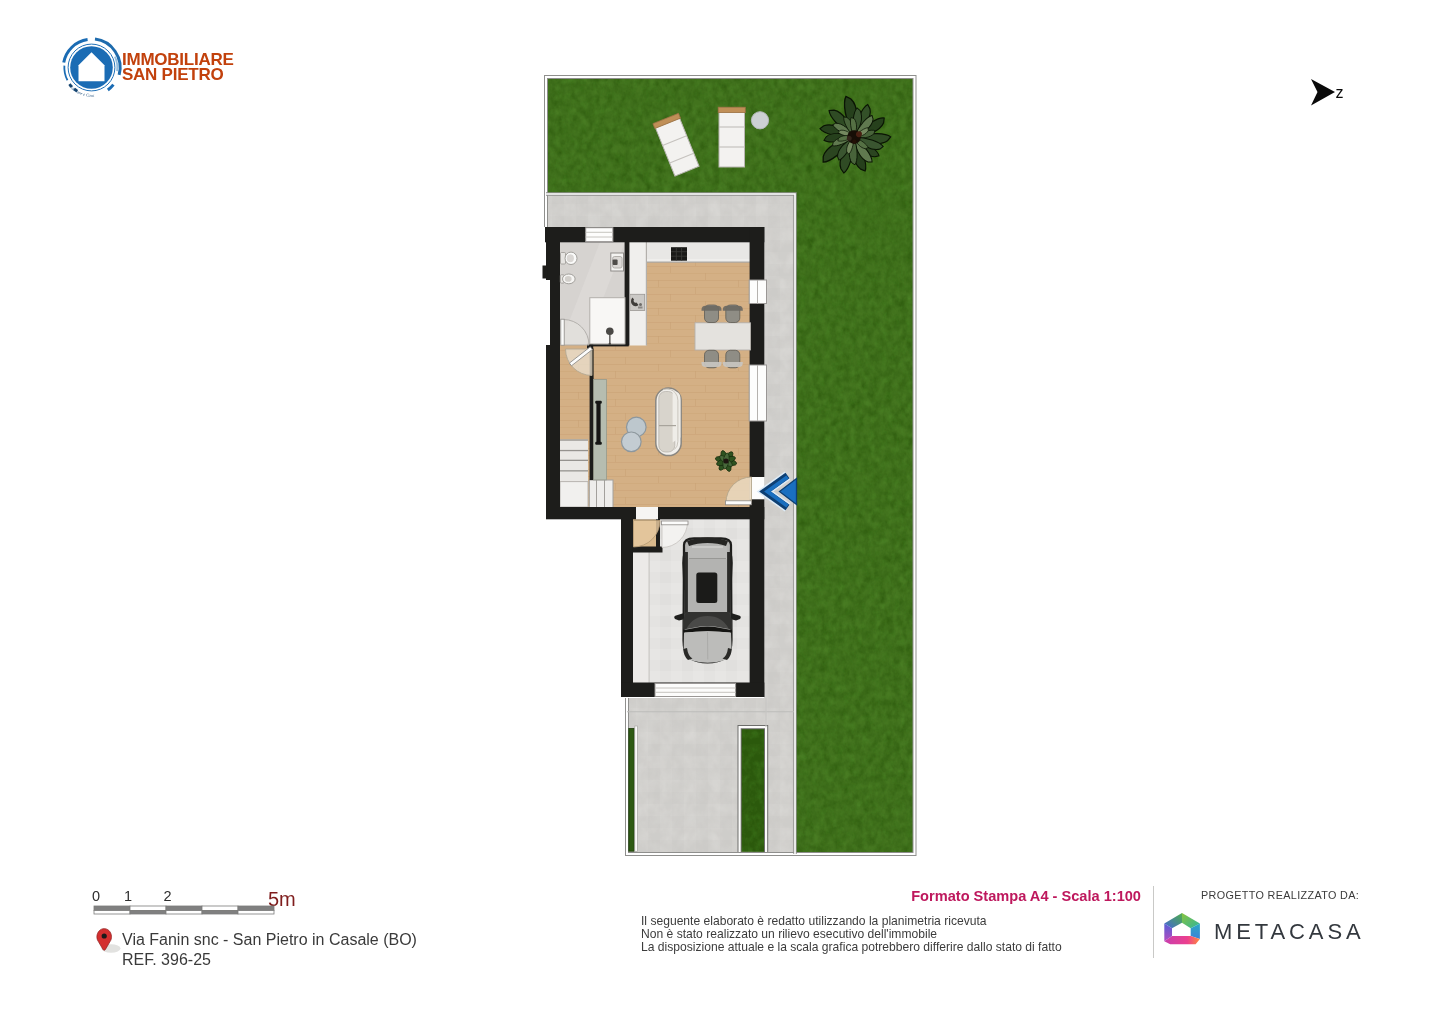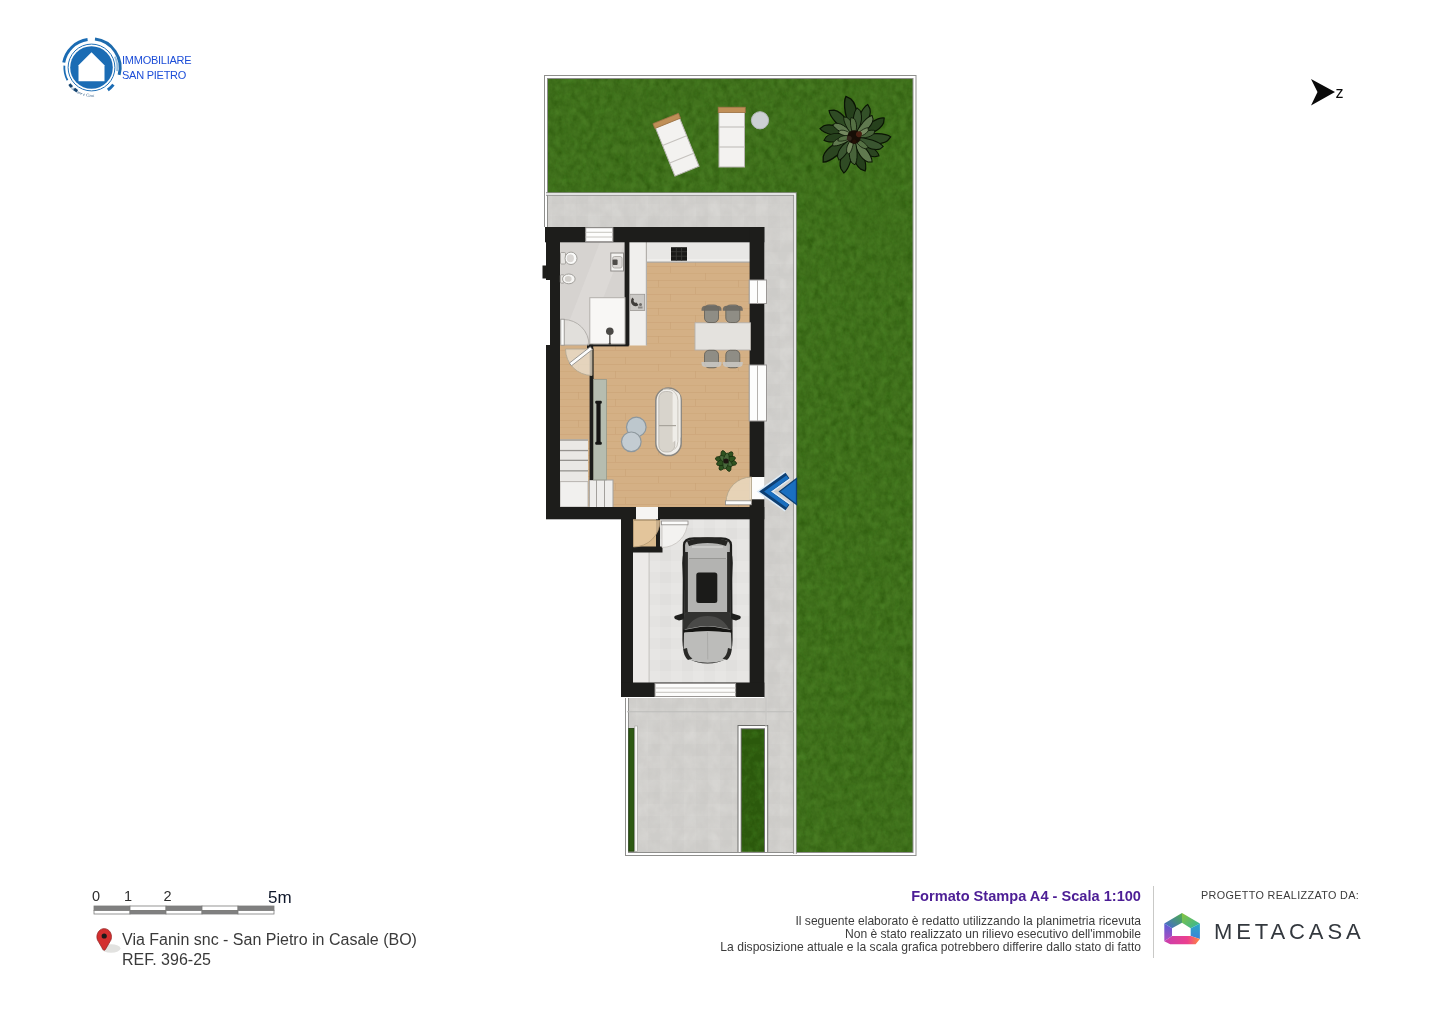--- a/index.html
+++ b/index.html
@@ -402,31 +402,31 @@
  <path d="M34.99,6.11 A28.6,28.6 0 0 1 59.13,41.90" fill="none" stroke="#1e6bad" stroke-width="3.0"></path>
  <path d="M54.88,23.60 A25.8,25.8 0 0 1 57.05,38.09" fill="none" stroke="#93bedf" stroke-width="1.8"></path>
  <path d="M53.41,51.62 A27.8,27.8 0 0 1 47.84,56.99" fill="none" stroke="#1b6cb4" stroke-width="3.0"></path>
  <path d="M17.28,58.16 A27.6,27.6 0 0 1 14.13,55.95" fill="none" stroke="#14446f" stroke-width="2.8"></path>
  <path d="M11.98,54.02 A27.6,27.6 0 0 1 9.46,51.11" fill="none" stroke="#14446f" stroke-width="2.8"></path>
  <path d="M7.48,47.27 A27.2,27.2 0 0 1 4.37,32.60" fill="none" stroke="#1b6cb4" stroke-width="1.8"></path>
  <path id="scr" d="M7.21,50.88 A29.3,29.3 0 0 0 56.07,50.46" fill="none"></path>
  <text font-size="4.3" font-style="italic" fill="#1a4a78" opacity="0.9" font-family="Liberation Serif,serif"><textPath href="#scr" startOffset="3">L'abitare e Casa</textPath></text>
 </svg>
 
-<div class="abs" style="left:122px;top:53px;font-weight:normal;color:#1d4ed8;font-size:11px;line-height:14.9px;letter-spacing:-0.25px;">IMMOBILIARE<br>SAN PIETRO</div>
+<div class="abs" style="left:122px;top:53px;font-weight:bold;color:#c2410c;font-size:17px;line-height:14.9px;letter-spacing:-0.25px;">IMMOBILIARE<br>SAN PIETRO</div>
 
 <svg class="abs" style="left:1300px;top:70px" width="60" height="44" viewBox="0 0 60 44" xmlns="http://www.w3.org/2000/svg">
  <path d="M11,9 L35,22 L11,35.5 L17.5,22 Z" fill="#0a0a0a"></path>
  <text x="35.5" y="28" font-size="16" fill="#0a0a0a" font-family="Liberation Sans,sans-serif">z</text>
 </svg>
 
 <div class="abs" style="left:92px;top:888px;font-size:14.5px;color:#2d2d2d;">0</div>
 <div class="abs" style="left:124px;top:888px;font-size:14.5px;color:#2d2d2d;">1</div>
 <div class="abs" style="left:163.5px;top:888px;font-size:14.5px;color:#2d2d2d;">2</div>
-<div class="abs" style="left:268px;top:888px;font-size:17px;color:#0f172a;text-align:right;">5m</div>
+<div class="abs" style="left:268px;top:888px;font-size:20px;color:#7f1d1d;text-align:right;">5m</div>
 
 <svg class="abs" style="left:90px;top:904px" width="195" height="14" viewBox="0 0 195 14" xmlns="http://www.w3.org/2000/svg">
  <g stroke="#7c7c7a" stroke-width="0.8">
   <rect x="4" y="2" width="36" height="4.6" fill="#808080"></rect>
   <rect x="40" y="2" width="36" height="4.6" fill="#ffffff"></rect>
   <rect x="76" y="2" width="36" height="4.6" fill="#808080"></rect>
   <rect x="112" y="2" width="36" height="4.6" fill="#ffffff"></rect>
   <rect x="148" y="2" width="36" height="4.6" fill="#808080"></rect>
   <rect x="4" y="6.6" width="36" height="3.4" fill="#ffffff"></rect>
   <rect x="40" y="6.6" width="36" height="3.4" fill="#808080"></rect>
@@ -437,23 +437,23 @@
 </svg>
 
 <svg class="abs" style="left:88px;top:928px" width="36" height="30" viewBox="0 0 36 30" xmlns="http://www.w3.org/2000/svg">
  <ellipse cx="23" cy="20.5" rx="9.5" ry="4.2" fill="#e2e2e0"></ellipse>
  <path d="M11.5,2.5 C8.2,5.8 8.2,10.8 10.5,13.8 L15,21.5 C15.6,22.6 16.8,22.6 17.4,21.5 L21.9,13.8 C24.2,10.8 24.2,5.8 20.9,2.5 C18.3,0 14.1,0 11.5,2.5 Z" fill="#d32f2f" stroke="#8e1f1f" stroke-width="0.7"></path>
  <circle cx="16.2" cy="8" r="2.6" fill="#1a1a1a"></circle>
 </svg>
 
 <div class="abs" style="left:122px;top:930px;font-size:16px;color:#3a3a3a;line-height:19.5px;">Via Fanin snc - San Pietro in Casale (BO)<br>REF. 396-25</div>
 
-<div class="abs" style="left:741px;top:888px;width:400px;text-align:right;font-size:14.6px;font-weight:bold;color:#4c1d95;">Formato Stampa A4 - Scala 1:100</div>
-
-<div class="abs" style="left:641px;top:915px;width:500px;text-align:right;font-size:12.1px;color:#3c3c3c;line-height:13.1px;">Il seguente elaborato è redatto utilizzando la planimetria ricevuta<br>Non è stato realizzato un rilievo esecutivo dell'immobile<br>La disposizione attuale e la scala grafica potrebbero differire dallo stato di fatto</div>
+<div class="abs" style="left:741px;top:888px;width:400px;text-align:right;font-size:14.6px;font-weight:bold;color:#be185d;">Formato Stampa A4 - Scala 1:100</div>
+
+<div class="abs" style="left:641px;top:915px;width:500px;font-size:12.1px;color:#3c3c3c;line-height:13.1px;">Il seguente elaborato è redatto utilizzando la planimetria ricevuta<br>Non è stato realizzato un rilievo esecutivo dell'immobile<br>La disposizione attuale e la scala grafica potrebbero differire dallo stato di fatto</div>
 
 <div class="abs" style="left:1153px;top:886px;width:1px;height:72px;background:#c9c9c7;"></div>
 
 <div class="abs" style="left:1165px;top:888.5px;font-size:10.8px;color:#3a3a3a;letter-spacing:0.35px;padding-left:36px;">PROGETTO REALIZZATO DA:</div>
 
 <svg class="abs" style="left:1160px;top:908px" width="230" height="44" viewBox="0 0 230 44" xmlns="http://www.w3.org/2000/svg">
  <defs>
   <linearGradient id="mgL" x1="0" y1="1" x2="0" y2="0">
         <stop offset="0" stop-color="#b44bc0"></stop>
         <stop offset="1" stop-color="#5560d6"></stop>

